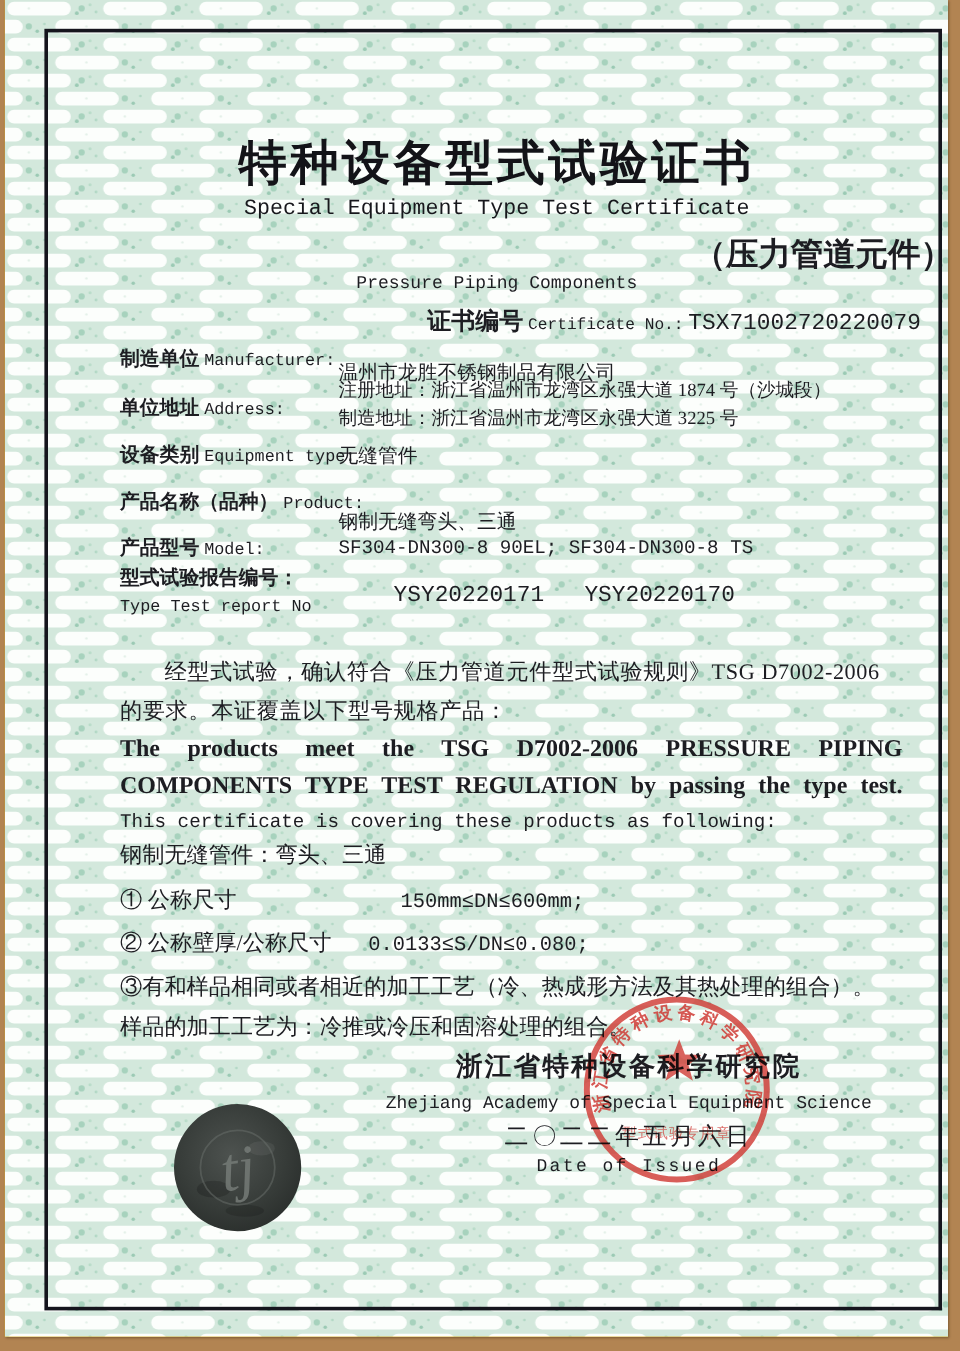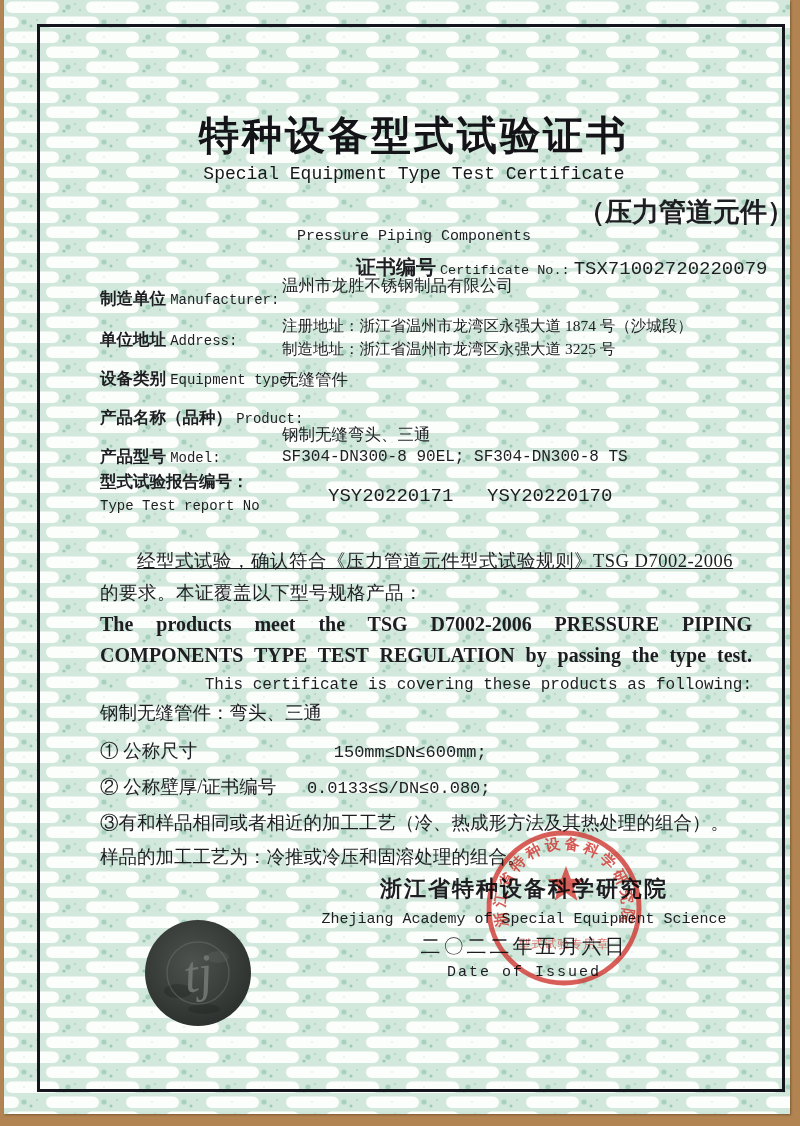--- a/index.html
+++ b/index.html
@@ -41,25 +41,25 @@
 
   .field-label { left:96px; white-space:nowrap; font-size:16.5px; font-weight:700; }
   .field-label .en { font-family:"Liberation Mono", monospace; font-size:14px; font-weight:400; }
   .field-value { left:278px; white-space:nowrap; font-size:16.5px; }
   .addr-line { font-size:15.5px; line-height:23px; white-space:nowrap; }
   .model-val { font-family:"Liberation Mono", monospace; font-size:16px; }
   .report-val { font-family:"Liberation Mono", monospace; font-size:19px; }
 
   .para { left:96px; top:545px; width:652px; }
   .para .cn-line { font-size:18.5px; line-height:32px; letter-spacing:.5px; }
-  .para .cn-line.indent { text-indent:2em;text-decoration:underline; }
+  .para .cn-line.indent { text-indent:2em; }
   .para .en-bold { font-size:20px; font-weight:700; line-height:31px;
     text-align:justify; text-align-last:justify; }
   .para .en-mono { font-family:"Liberation Mono", monospace; font-size:16px;
-    line-height:29px;text-align:right; }
+    line-height:29px; }
 
   .coverage { left:96px; top:698px; width:660px; font-size:18.5px; line-height:30px; }
   .coverage .row { margin-bottom:4px; white-space:nowrap; }
   .coverage .v1 { margin-left:132px; font-family:"Liberation Mono", monospace; font-size:17px; }
   .coverage .v2 { margin-left:26px;  font-family:"Liberation Mono", monospace; font-size:17px; }
 
   .issuer { left:305px; top:874px; width:430px; text-align:center; }
   .issuer .name-cn { font-size:22px; font-weight:700; letter-spacing:2px; }
   .issuer .name-en { font-family:"Liberation Mono", monospace; font-size:15px; margin-top:7px; }
   .issuer .date-cn { font-size:20px; letter-spacing:3px; margin-top:5px; }
@@ -109,21 +109,21 @@
     <div class="abs certno">
       <span class="l-cn">证书编号</span>
       <span class="l-en">Certificate No.:</span>
       <span class="val">TSX71002720220079</span>
     </div>
 
     <div class="abs field-label" style="top:288px">
       <span>制造单位</span>
       <span class="en">Manufacturer:</span>
     </div>
-    <div class="abs field-value" style="top:275px">温州市龙胜不锈钢制品有限公司</div>
+    <div class="abs field-value" style="top:300px">温州市龙胜不锈钢制品有限公司</div>
 
     <div class="abs field-label" style="top:329px">
       <span>单位地址</span>
       <span class="en">Address:</span>
     </div>
     <div class="abs" style="left:278px; top:314px">
       <div class="addr-line">注册地址：浙江省温州市龙湾区永强大道 1874 号（沙城段）</div>
       <div class="addr-line">制造地址：浙江省温州市龙湾区永强大道 3225 号</div>
     </div>
 
@@ -160,21 +160,21 @@
       <div class="en-mono">This certificate is covering these products as following:</div>
     </div>
 
     <div class="abs coverage">
       <div class="row" style="margin-bottom:8px">钢制无缝管件：弯头、三通</div>
       <div class="row">
         <span>① 公称尺寸</span>
         <span class="v1">150mm≤DN≤600mm;</span>
       </div>
       <div class="row">
-        <span>② 公称壁厚/证书编号</span>
+        <span>② 公称壁厚/公称尺寸</span>
         <span class="v2">0.0133≤S/DN≤0.080;</span>
       </div>
       <div class="row">③有和样品相同或者相近的加工工艺（冷、热成形方法及其热处理的组合）。</div>
       <div class="row">样品的加工工艺为：冷推或冷压和固溶处理的组合。</div>
     </div>
 
     <div class="abs issuer">
       <div class="name-cn">浙江省特种设备科学研究院</div>
       <div class="name-en">Zhejiang Academy of Special Equipment Science</div>
       <div class="date-cn">二〇二二年五月六日</div>

